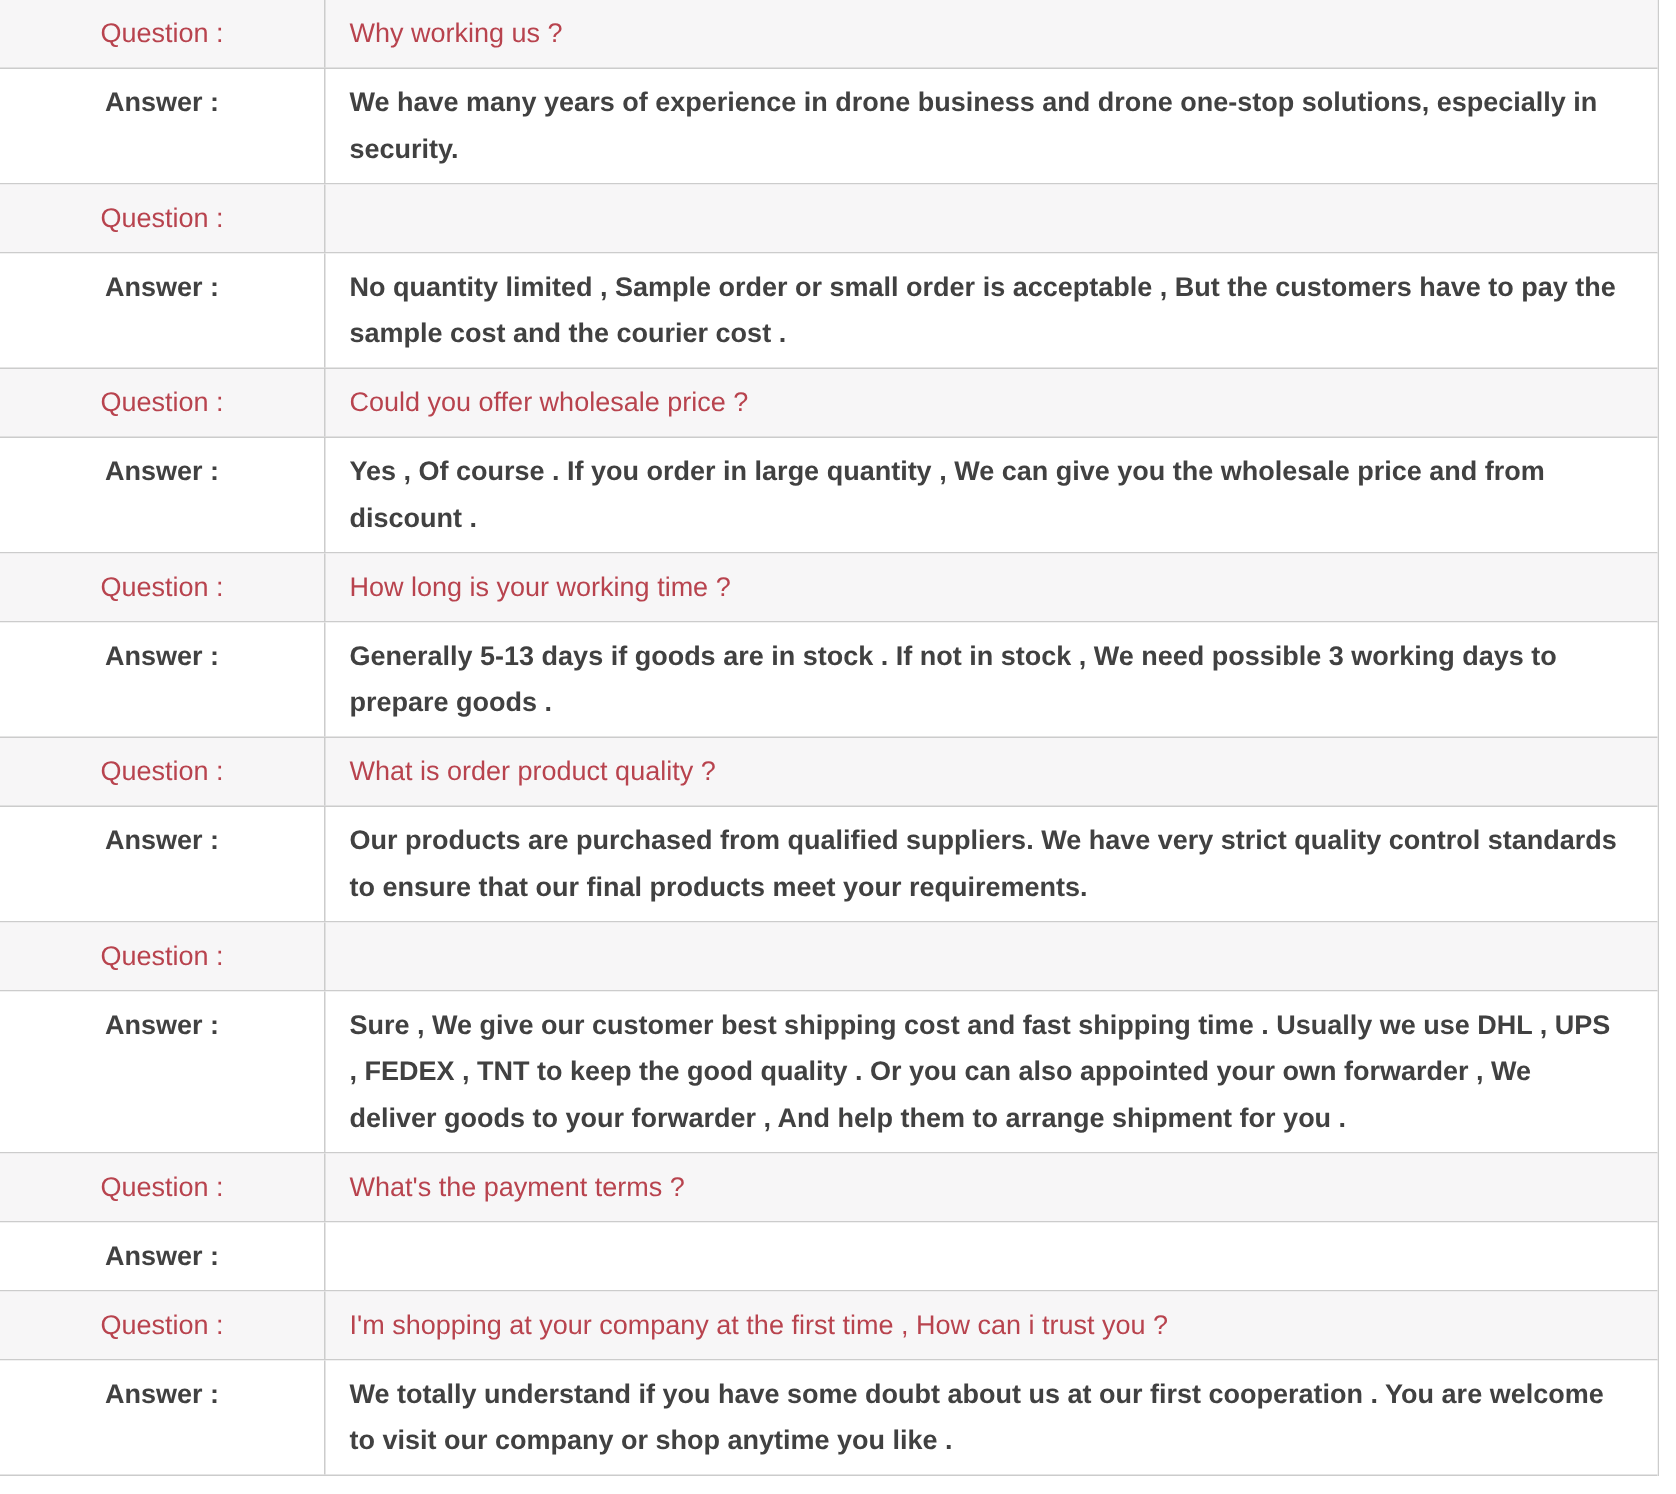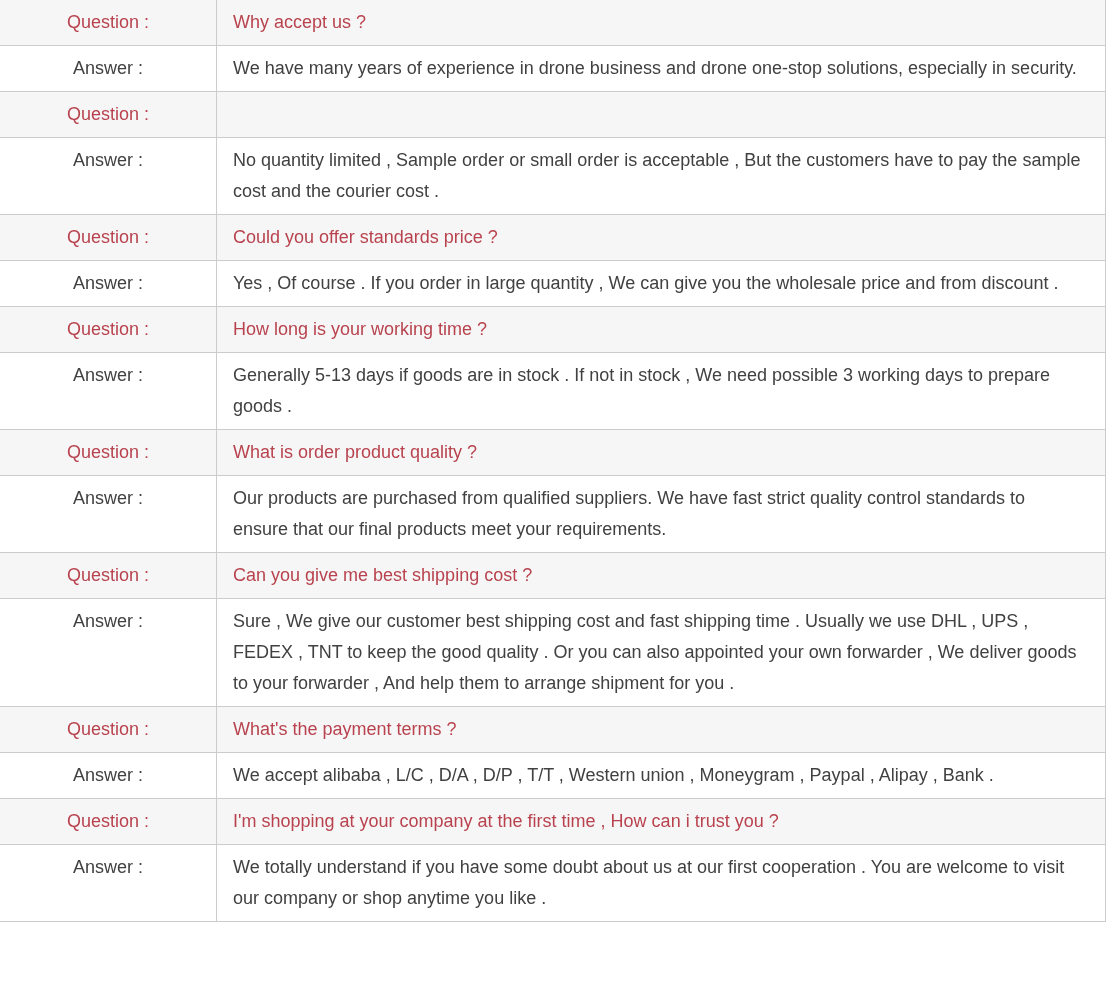--- a/index.html
+++ b/index.html
@@ -16,21 +16,21 @@
     border-right: 1px solid var(--border, #cccccc);
   }
   .row {
     display: flex;
     align-items: stretch;
     border-bottom: 1px solid var(--border, #cccccc);
     min-height: 45px;
     box-sizing: border-box;
   }
   .row.q { background: var(--qbg, #f7f6f7); }
-  .row.a { background: var(--abg, #ffffff); }
+  .row.a { background: var(--abg, #ffffff); font-weight: bold; }
   .cell {
     box-sizing: border-box;
     font-size: 18px;
     line-height: 31px;
     padding-top: 7px;
     padding-bottom: 7px;
   }
   .label-cell {
     flex: 0 0 217px;
     width: 217px;
@@ -45,38 +45,38 @@
   .row.q .cell { color: var(--red, #b8434e); }
   .row.a .cell { color: var(--text, #414141); }
 </style>
 </head>
 <body>
 
 <div class="faq-table">
 
   <div class="row q">
     <div class="cell label-cell">Question :</div>
-    <div class="cell content-cell">Why accept us ?</div>
+    <div class="cell content-cell">Why working us ?</div>
   </div>
   <div class="row a">
     <div class="cell label-cell">Answer :</div>
     <div class="cell content-cell">We have many years of experience in drone business and drone one-stop solutions, especially in security.</div>
   </div>
 
   <div class="row q">
     <div class="cell label-cell">Question :</div>
   </div>
   <div class="row a">
     <div class="cell label-cell">Answer :</div>
     <div class="cell content-cell">No quantity limited , Sample order or small order is acceptable , But the customers have to pay the sample cost and the courier cost .</div>
   </div>
 
   <div class="row q">
     <div class="cell label-cell">Question :</div>
-    <div class="cell content-cell">Could you offer standards price ?</div>
+    <div class="cell content-cell">Could you offer wholesale price ?</div>
   </div>
   <div class="row a">
     <div class="cell label-cell">Answer :</div>
     <div class="cell content-cell">Yes , Of course . If you order in large quantity , We can give you the wholesale price and from discount .</div>
   </div>
 
   <div class="row q">
     <div class="cell label-cell">Question :</div>
     <div class="cell content-cell">How long is your working time ?</div>
   </div>
@@ -84,39 +84,37 @@
     <div class="cell label-cell">Answer :</div>
     <div class="cell content-cell">Generally 5-13 days if goods are in stock . If not in stock , We need possible 3 working days to prepare goods .</div>
   </div>
 
   <div class="row q">
     <div class="cell label-cell">Question :</div>
     <div class="cell content-cell">What is order product quality ?</div>
   </div>
   <div class="row a">
     <div class="cell label-cell">Answer :</div>
-    <div class="cell content-cell">Our products are purchased from qualified suppliers. We have fast strict quality control standards to ensure that our final products meet your requirements.</div>
+    <div class="cell content-cell">Our products are purchased from qualified suppliers. We have very strict quality control standards to ensure that our final products meet your requirements.</div>
   </div>
 
   <div class="row q">
     <div class="cell label-cell">Question :</div>
-    <div class="cell content-cell">Can you give me best shipping cost ?</div>
   </div>
   <div class="row a">
     <div class="cell label-cell">Answer :</div>
     <div class="cell content-cell">Sure , We give our customer best shipping cost and fast shipping time . Usually we use DHL , UPS , FEDEX , TNT to keep the good quality . Or you can also appointed your own forwarder , We deliver goods to your forwarder , And help them to arrange shipment for you .</div>
   </div>
 
   <div class="row q">
     <div class="cell label-cell">Question :</div>
     <div class="cell content-cell">What's the payment terms ?</div>
   </div>
   <div class="row a">
     <div class="cell label-cell">Answer :</div>
-    <div class="cell content-cell">We accept alibaba , L/C , D/A , D/P , T/T , Western union , Moneygram , Paypal , Alipay , Bank .</div>
   </div>
 
   <div class="row q">
     <div class="cell label-cell">Question :</div>
     <div class="cell content-cell">I'm shopping at your company at the first time , How can i trust you ?</div>
   </div>
   <div class="row a">
     <div class="cell label-cell">Answer :</div>
     <div class="cell content-cell">We totally understand if you have some doubt about us at our first cooperation . You are welcome to visit our company or shop  anytime you like .</div>
   </div>

